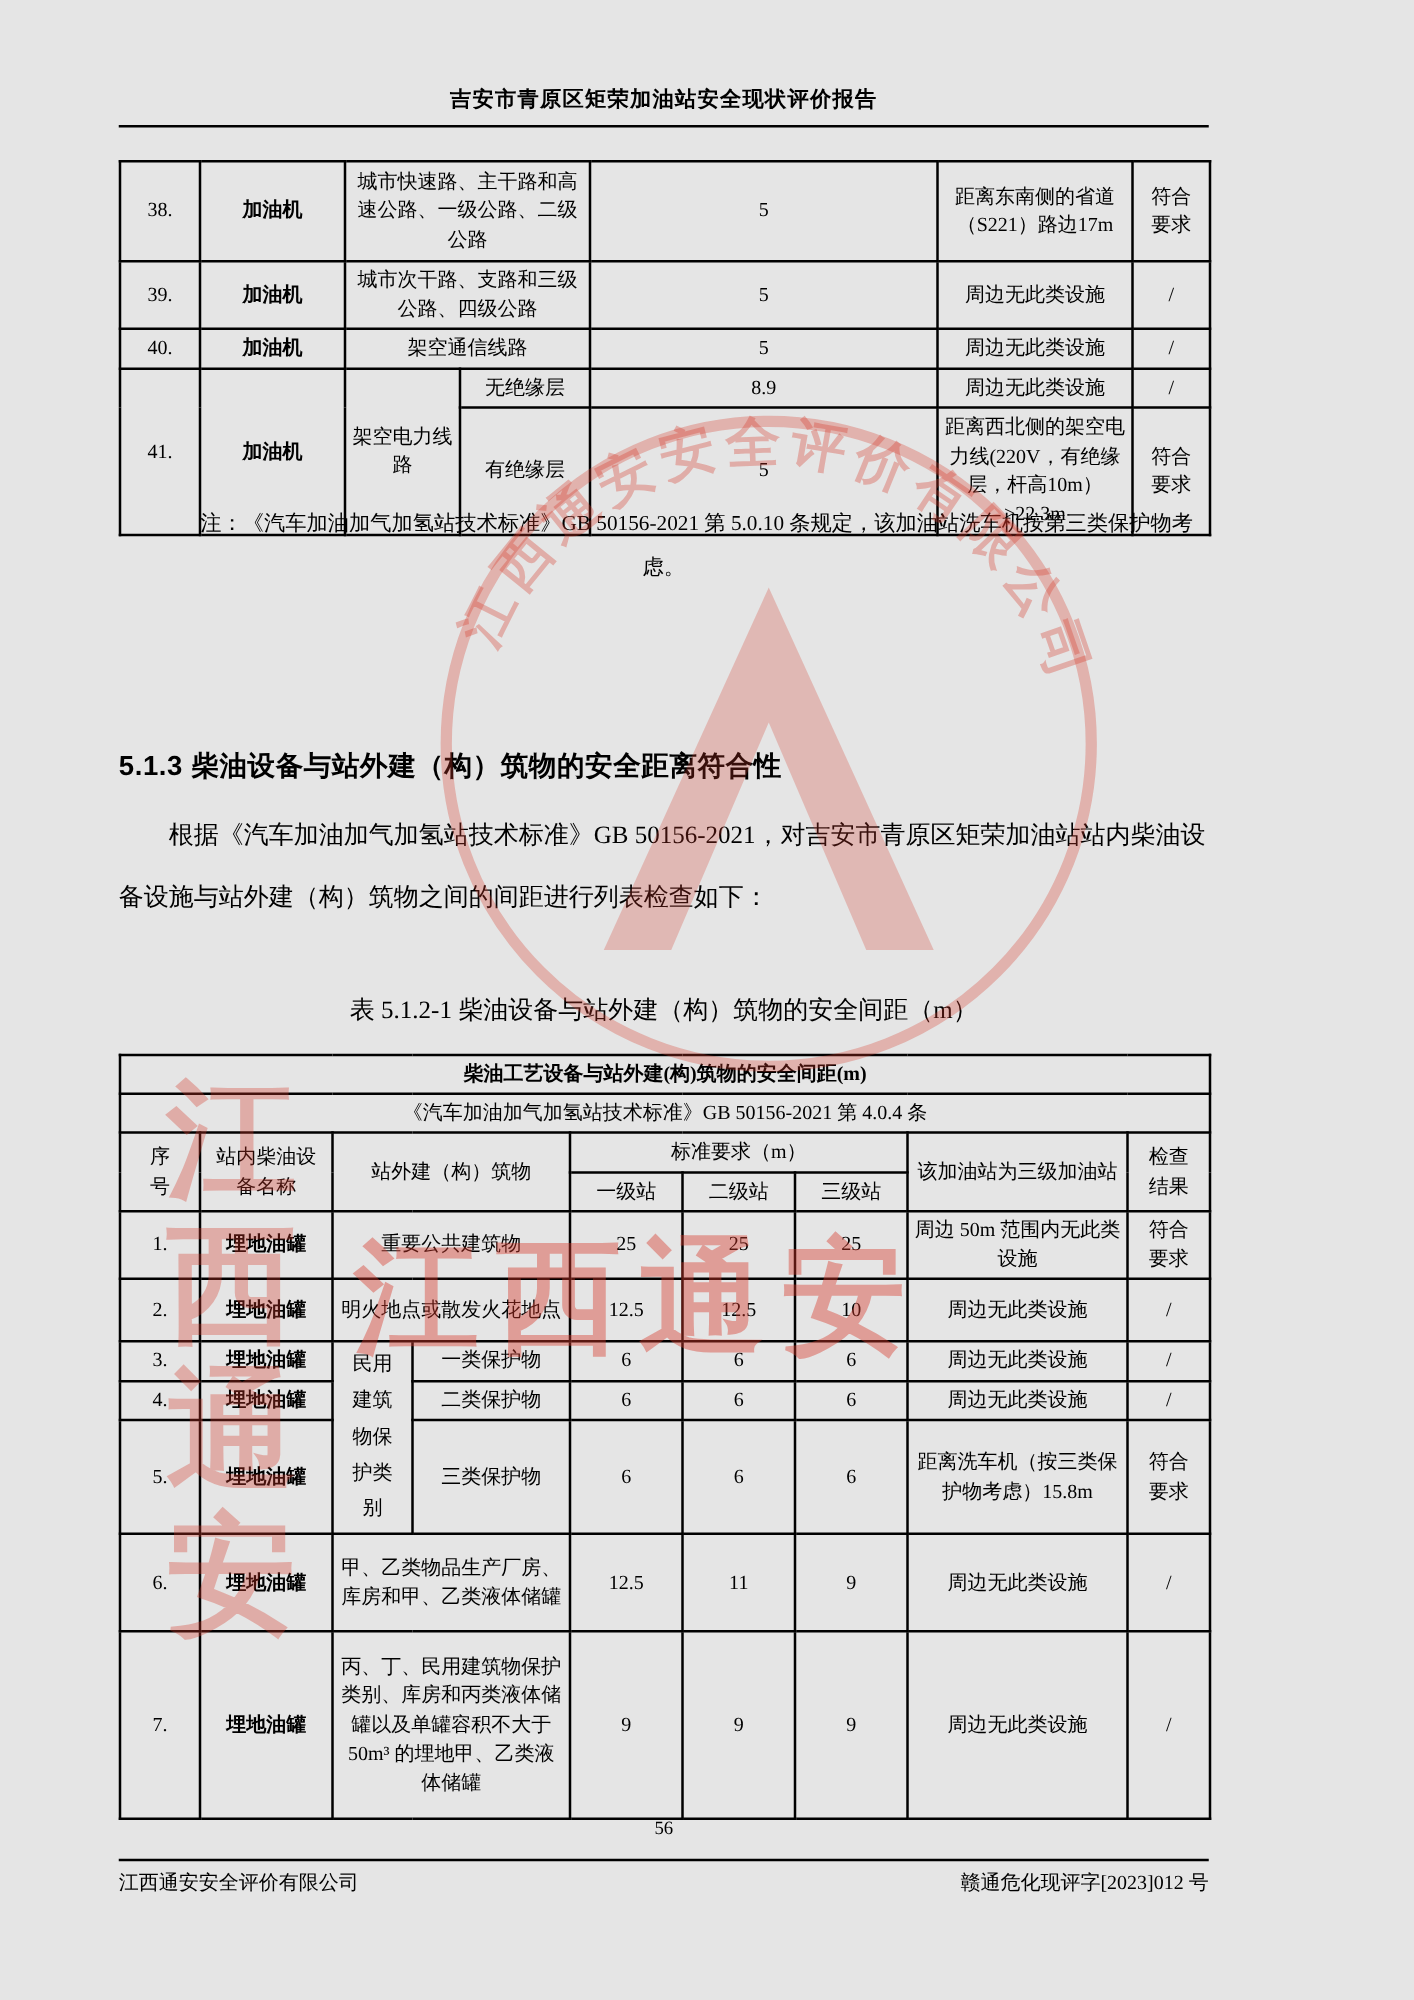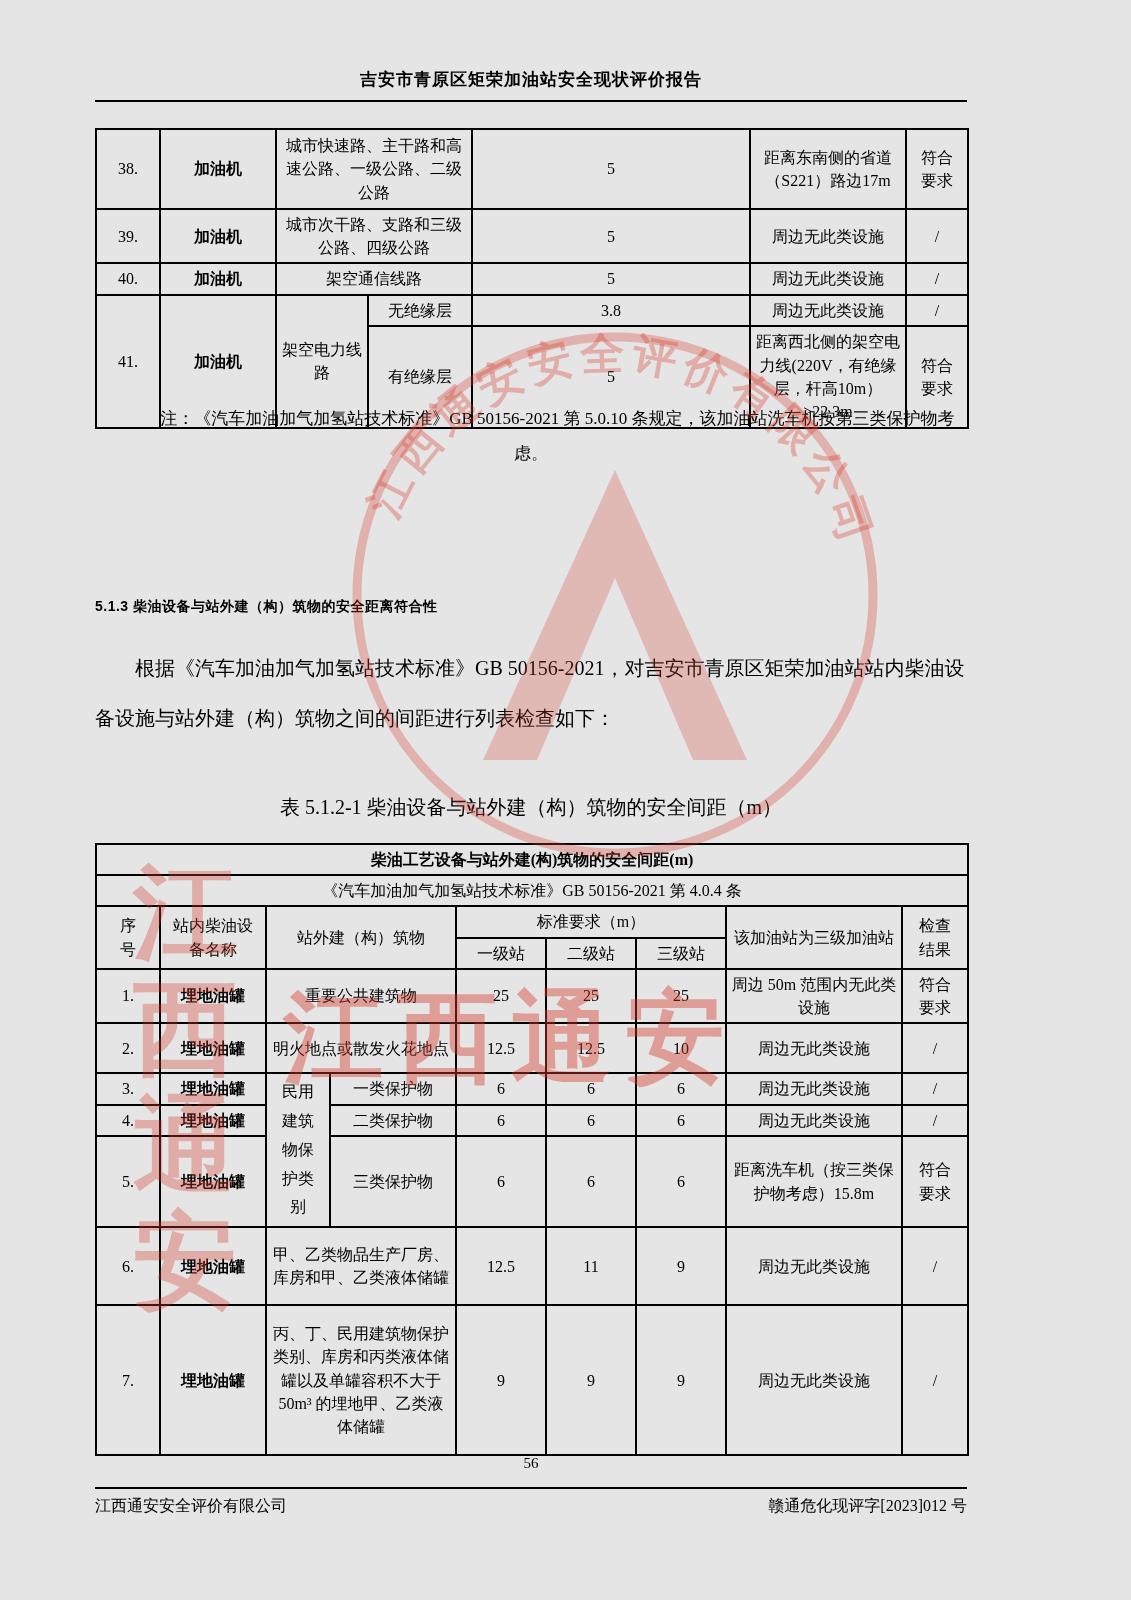--- a/index.html
+++ b/index.html
@@ -21,21 +21,21 @@
   .cell-vgroup { padding:4px 8px; word-break:break-all; line-height:1.8; }
   .cell-no-hdr { padding:3px 20px; word-break:break-all; }
   .cell-dev-hdr { padding:3px 6px; word-break:break-all; }
   .cell-bold { font-weight:bold;border-radius:22px; }
   .t2-title { font-weight:bold; }
 
   .note { position:absolute; left:95px; top:402px; width:872px; font-size:17px;
     line-height:2.05; text-indent:3.1em;text-align:center; }
   .para1 { position:absolute; left:95px; top:492px; width:872px; font-size:20px;
     line-height:2.5; text-indent:2em; }
-  .heading { position:absolute; left:95px; top:598px; width:872px; font-size:14px; font-weight:bold;
+  .heading { position:absolute; left:95px; top:598px; width:872px; font-size:22px; font-weight:bold;
     font-family:"Liberation Sans","DejaVu Sans",sans-serif; letter-spacing:0.5px; }
   .para2 { position:absolute; left:95px; top:643px; width:872px; font-size:20px;
     line-height:2.5; text-indent:2em; }
   .caption { position:absolute; left:95px; top:794px; width:872px; text-align:center; font-size:20px; }
 
   .page-num { position:absolute; left:95px; top:1455px; width:872px; text-align:center; font-size:15px; }
   .footer { position:absolute; left:95px; top:1487px; width:872px; border-top:2px solid #000;
     padding-top:7px; display:flex; justify-content:space-between; font-size:16px; }
 
   .wm { pointer-events:none; z-index:5; }
@@ -85,21 +85,21 @@
         <td colspan="2">架空通信线路</td>
         <td>5</td>
         <td>周边无此类设施</td>
         <td class="cell-result">/</td>
       </tr>
       <tr style="height:28px">
         <td rowspan="2">41.</td>
         <td rowspan="2" class="cell-bold">加油机</td>
         <td rowspan="2">架空电力线路</td>
         <td>无绝缘层</td>
-        <td>3.8</td>
+        <td>8.9</td>
         <td>周边无此类设施</td>
         <td class="cell-result">/</td>
       </tr>
       <tr style="height:102px">
         <td>有绝缘层</td>
         <td>5</td>
         <td>距离西北侧的架空电力线(220V，有绝缘层，杆高10m）&gt;22.3m</td>
         <td class="cell-result">符合要求</td>
       </tr>
     </tbody>

